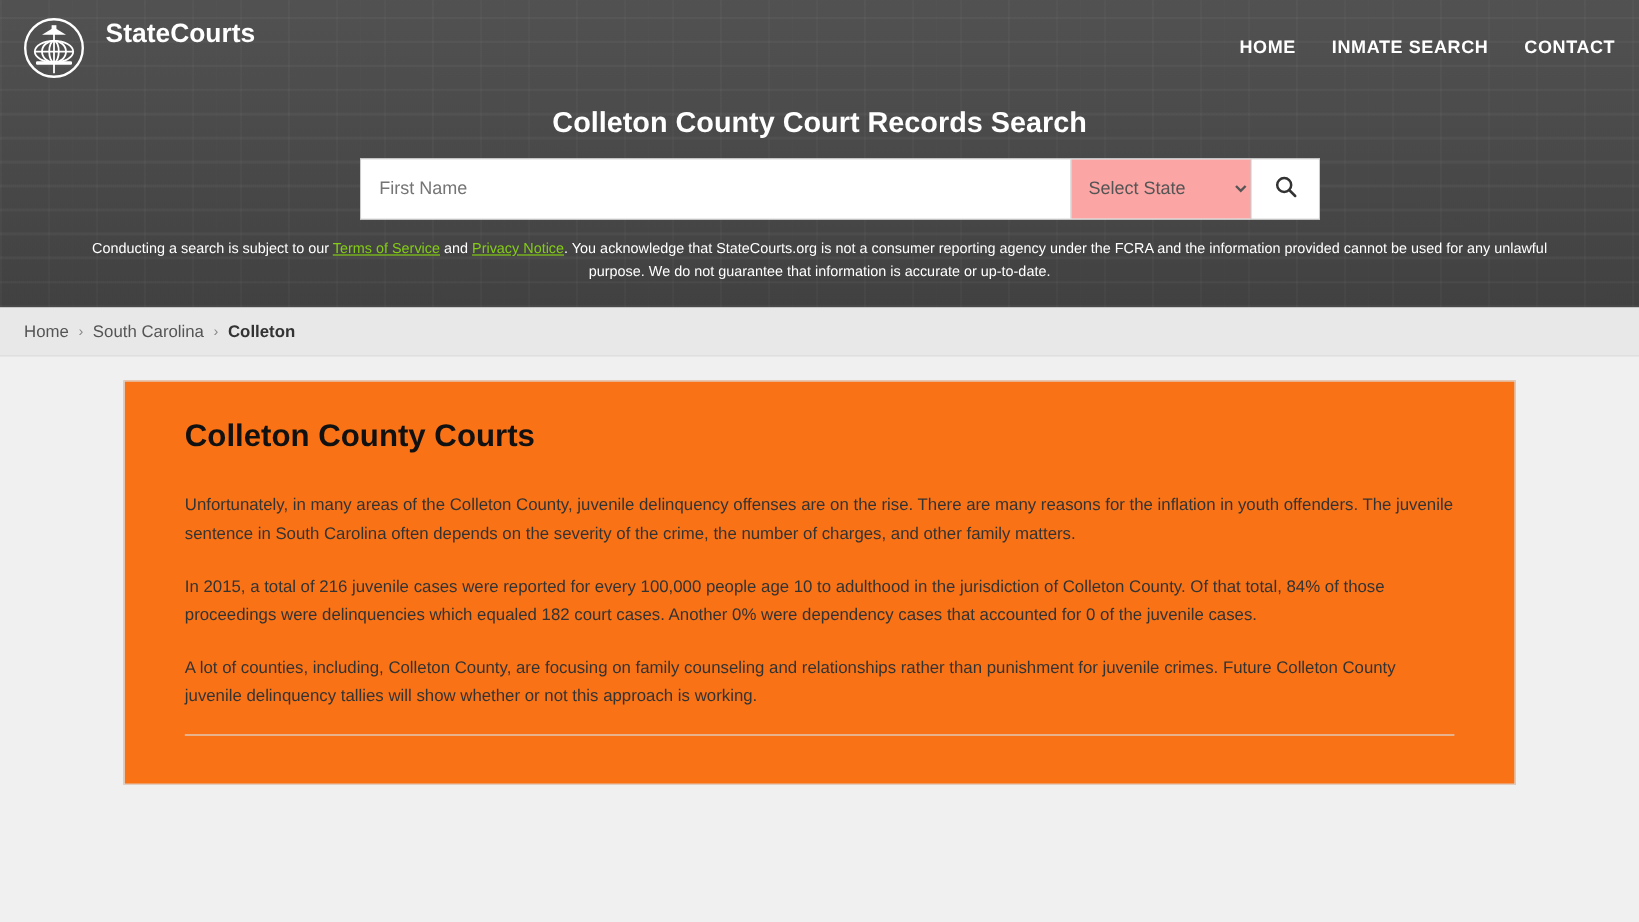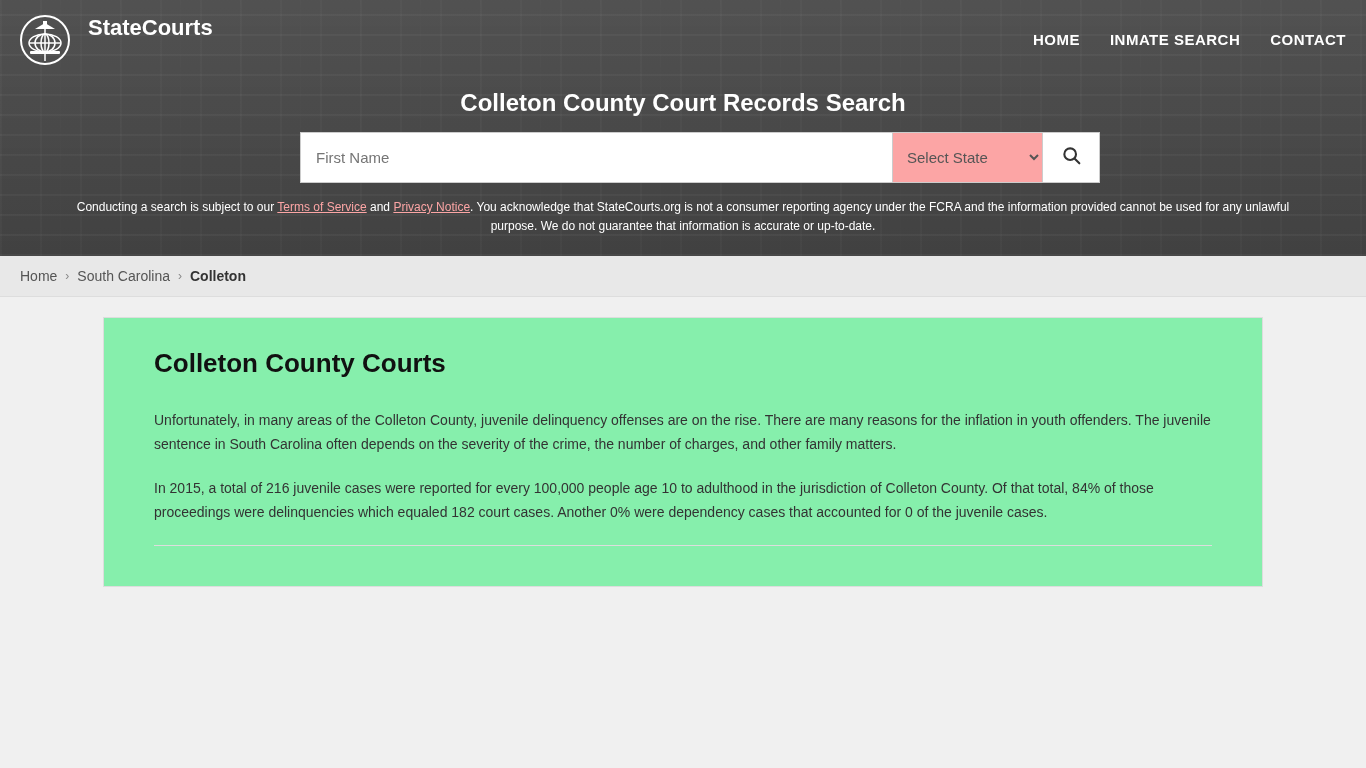--- a/index.html
+++ b/index.html
@@ -131,21 +131,21 @@
 
     
     .disclaimer {
       text-align: center;
       color: white;
       font-size: 12px;
       padding: 0 60px 20px;
       line-height: 1.6;
     }
     .disclaimer a {
-      color: #fca5a5;
+      color: #84cc16;
       text-decoration: underline;
     }
 
     
     .breadcrumb {
       background: #e8e8e8;
       border-bottom: 1px solid #ddd;
       padding: 12px 20px;
       display: flex;
       align-items: center;
@@ -166,21 +166,21 @@
       font-weight: 600;
     }
 
     
     .main-wrapper {
       max-width: 1366px;
       margin: 0 auto;
       padding: 20px 40px;
     }
     .content-card {
-      background: #86efac;
+      background: #f97316;
       max-width: 1160px;
       margin: 0 auto;
       padding: 30px 50px 40px;
       border: 1px solid #ddd;
     }
     .county-title {
       font-size: 26px;
       font-weight: bold;
       margin-bottom: 30px;
       color: #111;
@@ -266,15 +266,16 @@
   <a class="breadcrumb-item" href="#">South Carolina</a>
   <span class="breadcrumb-separator">›</span>
   <span class="breadcrumb-current">Colleton</span>
 </nav>
 
 <main class="main-wrapper">
   <div class="content-card">
     <h2 class="county-title">Colleton County Courts</h2>
     <p class="content-para">Unfortunately, in many areas of the Colleton County, juvenile delinquency offenses are on the rise. There are many reasons for the inflation in youth offenders. The juvenile sentence in South Carolina often depends on the severity of the crime, the number of charges, and other family matters.</p>
     <p class="content-para">In 2015, a total of 216 juvenile cases were reported for every 100,000 people age 10 to adulthood in the jurisdiction of Colleton County. Of that total, 84% of those proceedings were delinquencies which equaled 182 court cases. Another 0% were dependency cases that accounted for 0 of the juvenile cases.</p>
+    <p class="content-para">A lot of counties, including, Colleton County, are focusing on family counseling and relationships rather than punishment for juvenile crimes. Future Colleton County juvenile delinquency tallies will show whether or not this approach is working.</p>
     <hr class="section-divider">
   </div>
 </main>
 
 </body></html>

